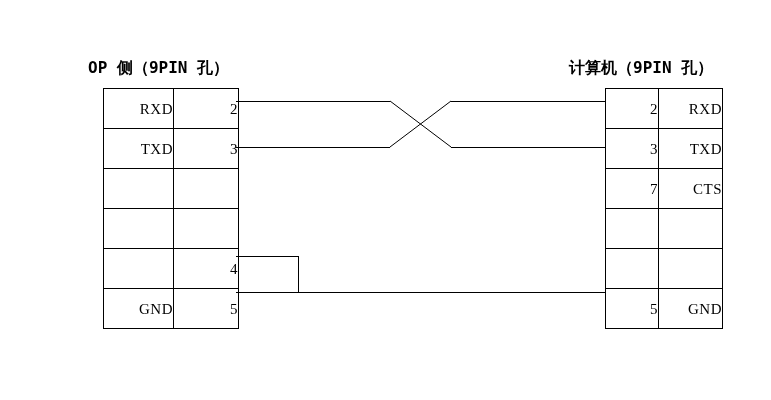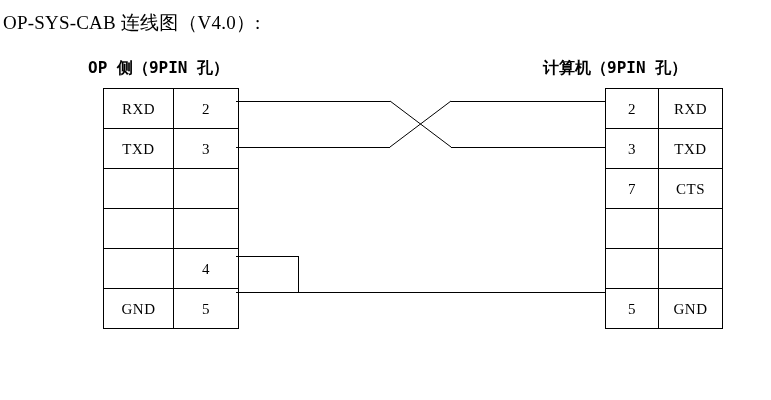--- a/index.html
+++ b/index.html
@@ -38,34 +38,34 @@
   
   .col-header {
     position: absolute;
     font-family: "DejaVu Sans Mono", "Liberation Mono", monospace;
     font-size: 16px;
     font-weight: bold;
     line-height: 20px;
     white-space: nowrap;
   }
   .col-header.left  { left: 88px;  top: 58px; }
-  .col-header.right { left: 543px; top: 58px; }
+  .col-header.right { left: 569px; top: 58px; }
 
   
   .pin-table {
     position: absolute;
     border-collapse: collapse;
     table-layout: fixed;
     border: 1px solid #000000;
   }
   .pin-table td {
     border: 1px solid #000000;
     height: 39px;
     padding: 0;
-    text-align: center;
+    text-align: right;
     vertical-align: middle;
     font-family: "Liberation Serif", "DejaVu Serif", serif;
     font-size: 15px;
     line-height: 18px;
     letter-spacing: 0.5px;
     color: #000000;
   }
   #table-left  { left: 103px; top: 88px; width: 133px; }
   #table-right { left: 605px; top: 88px; width: 115px; }
   #table-left  td.sig-cell { width: 69px; }
@@ -81,21 +81,20 @@
     width: 771px;
     height: 400px;
     pointer-events: none;
   }
 </style>
 </head>
 <body>
 
 <div id="page">
 
-  <div class="doc-title">OP-SYS-CAB 连线图（V4.0）:</div>
 
   <div class="col-header left">OP 侧（9PIN 孔）</div>
   <div class="col-header right">计算机（9PIN 孔）</div>
 
   <table id="table-left" class="pin-table">
     <tbody>
       <tr>
         <td class="sig-cell">RXD</td>
         <td class="pin-cell">2</td>
       </tr>

